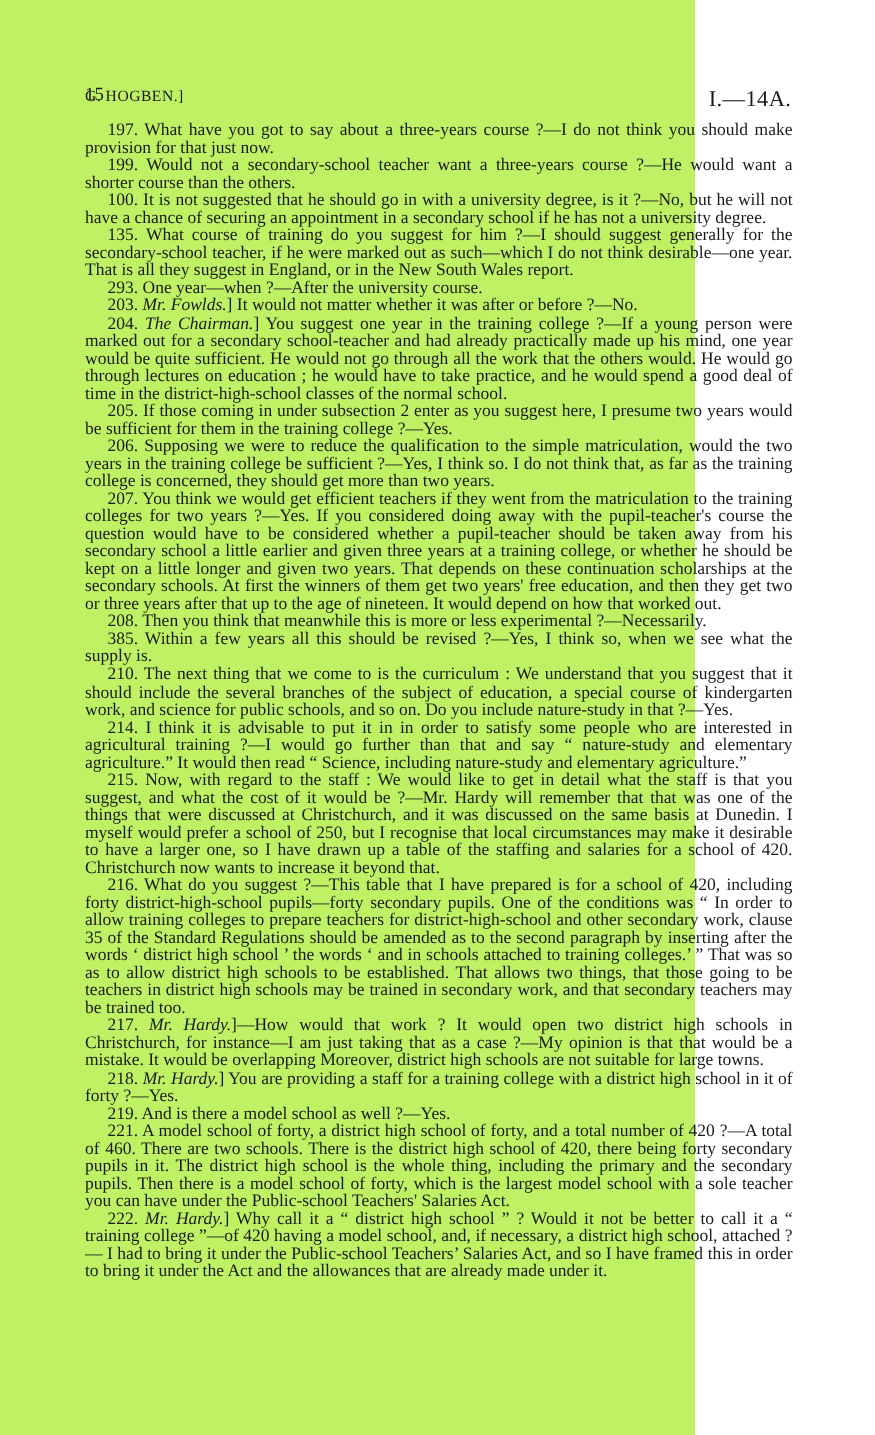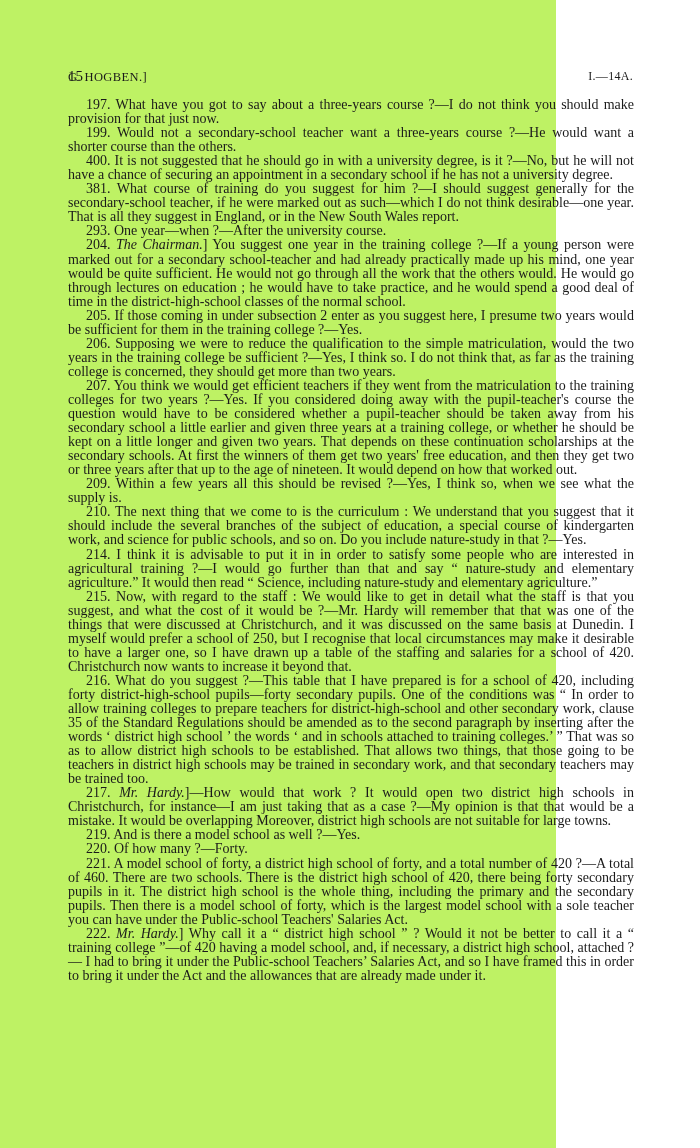--- a/index.html
+++ b/index.html
@@ -43,21 +43,21 @@
     top: -2px;
     width: 565px;
     text-align: left;
     font-size: 15px;
   }
   .header .right {
     position: absolute;
     right: 0;
     top: -1px;
     letter-spacing: 0.3px;
-    font-size: 12px;
+    font-size: 18px;
   }
   .body-text {
     position: absolute;
     left: 68px;
     top: 98px;
     width: 566px;
     font-size: 14px;
     line-height: 14.05px;
     text-align: justify;
     text-justify: inter-word;
@@ -78,32 +78,34 @@
 
   <div class="header">
     <span class="left">G. HOGBEN.]</span>
     <span class="center">15</span>
     <span class="right">I.—14A.</span>
   </div>
 
   <div class="body-text" id="bodyText">
       <div class="para">197. What have you got to say about a three-years course ?—I do not think you should make provision for that just now.</div>
       <div class="para">199. Would not a secondary-school teacher want a three-years course ?—He would want a shorter course than the others.</div>
-      <div class="para">400. It is not suggested that he should go in with a university degree, is it ?—No, but he will not have a chance of securing an appointment in a secondary school if he has not a university degree.</div>
-      <div class="para">381. What course of training do you suggest for him ?—I should suggest generally for the secondary-school teacher, if he were marked out as such—which I do not think desirable—one year.  That is all they suggest in England, or in the New South Wales report.</div>
+      <div class="para">100. It is not suggested that he should go in with a university degree, is it ?—No, but he will not have a chance of securing an appointment in a secondary school if he has not a university degree.</div>
+      <div class="para">135. What course of training do you suggest for him ?—I should suggest generally for the secondary-school teacher, if he were marked out as such—which I do not think desirable—one year.  That is all they suggest in England, or in the New South Wales report.</div>
       <div class="para">293. One year—when ?—After the university course.</div>
+      <div class="para">203. <em>Mr. Fowlds.</em>] It would not matter whether it was after or before ?—No.</div>
       <div class="para">204. <em>The Chairman.</em>] You suggest one year in the training college ?—If a young person were marked out for a secondary school-teacher and had already practically made up his mind, one year would be quite sufficient.   He would not go through all the work that the others would.   He would go through lectures on education ;  he would have to take practice, and he would spend a good deal of time in the district-high-school classes of the normal school.</div>
       <div class="para">205. If those coming in under subsection 2 enter as you suggest here, I presume two years would be sufficient for them in the training college ?—Yes.</div>
       <div class="para">206. Supposing we were to reduce the qualification to the simple matriculation, would the two years in the training college be sufficient ?—Yes, I think so.   I do not think that, as far as the training college is concerned, they should get more than two years.</div>
       <div class="para">207. You think we would get efficient teachers if they went from the matriculation to the training colleges for two years ?—Yes.  If you considered doing away with the pupil-teacher's course the question would have to be considered whether a pupil-teacher should be taken away from his secondary school a little earlier and given three years at a training college, or whether he should be kept on a little longer and given two years.  That depends on these continuation scholarships at the secondary schools.   At first the winners of them get two years' free education, and then they get two or three years after that up to the age of nineteen.   It would depend on how that worked out.</div>
-      <div class="para">209. Within a few years all this should be revised ?—Yes, I think so, when we see what the supply is.</div>
+      <div class="para">208. Then you think that meanwhile this is more or less experimental ?—Necessarily.</div>
+      <div class="para">385. Within a few years all this should be revised ?—Yes, I think so, when we see what the supply is.</div>
       <div class="para">210. The next thing that we come to is the curriculum :  We understand that you suggest that it should include the several branches of the subject of education, a special course of kindergarten work, and science for public schools, and so on.   Do you include nature-study in that ?—Yes.</div>
       <div class="para">214. I think it is advisable to put it in in order to satisfy some people who are interested in agricultural training ?—I would go further than that and say “ nature-study and elementary agriculture.” It would then read “ Science, including nature-study and elementary agriculture.”</div>
       <div class="para">215. Now, with regard to the staff :  We would like to get in detail what the staff is that you suggest, and what the cost of it would be ?—Mr. Hardy will remember that that was one of the things that were discussed at Christchurch, and it was discussed on the same basis at Dunedin.   I myself would prefer a school of 250, but I recognise that local circumstances may make it desirable to have a larger one, so I have drawn up a table of the staffing and salaries for a school of 420.   Christchurch now wants to increase it beyond that.</div>
       <div class="para">216. What do you suggest ?—This table that I have prepared is for a school of 420, including forty district-high-school pupils—forty secondary pupils.  One of the conditions was “ In order to allow training colleges to prepare teachers for district-high-school and other secondary work, clause 35 of the Standard Regulations should be amended as to the second paragraph by inserting after the words ‘ district high school ’ the words ‘ and in schools attached to training colleges.’ ”  That was so as to allow district high schools to be established.   That allows two things, that those going to be teachers in district high schools may be trained in secondary work, and that secondary teachers may be trained too.</div>
       <div class="para">217. <em>Mr. Hardy.</em>]—How would that work ?  It would open two district high schools in Christchurch, for instance—I am just taking that as a case ?—My opinion is that that would be a mistake. It would be overlapping   Moreover, district high schools are not suitable for large towns.</div>
+      <div class="para">218. <em>Mr. Hardy.</em>] You are providing a staff for a training college with a district high school in it of forty ?—Yes.</div>
       <div class="para">219. And is there a model school as well ?—Yes.</div>
-      <div class="para">220. Of how many ?—Forty.</div>
       <div class="para">221. A model school of forty, a district high school of forty, and a total number of 420 ?—A total of 460.  There are two schools.   There is the district high school of 420, there being forty secondary pupils in it.   The district high school is the whole thing, including the primary and the secondary pupils.   Then there is a model school of forty, which is the largest model school with a sole teacher you can have under the Public-school Teachers' Salaries Act.</div>
       <div class="para">222. <em>Mr. Hardy.</em>] Why call it a “ district high school ” ?   Would it not be better to call it a “ training college ”—of 420 having a model school, and, if necessary, a district high school, attached ?— I had to bring it under the Public-school Teachers’ Salaries Act, and so I have framed this in order to bring it under the Act and the allowances that are already made under it.</div>
     </div>
 
 </div>
 
 </body></html>

